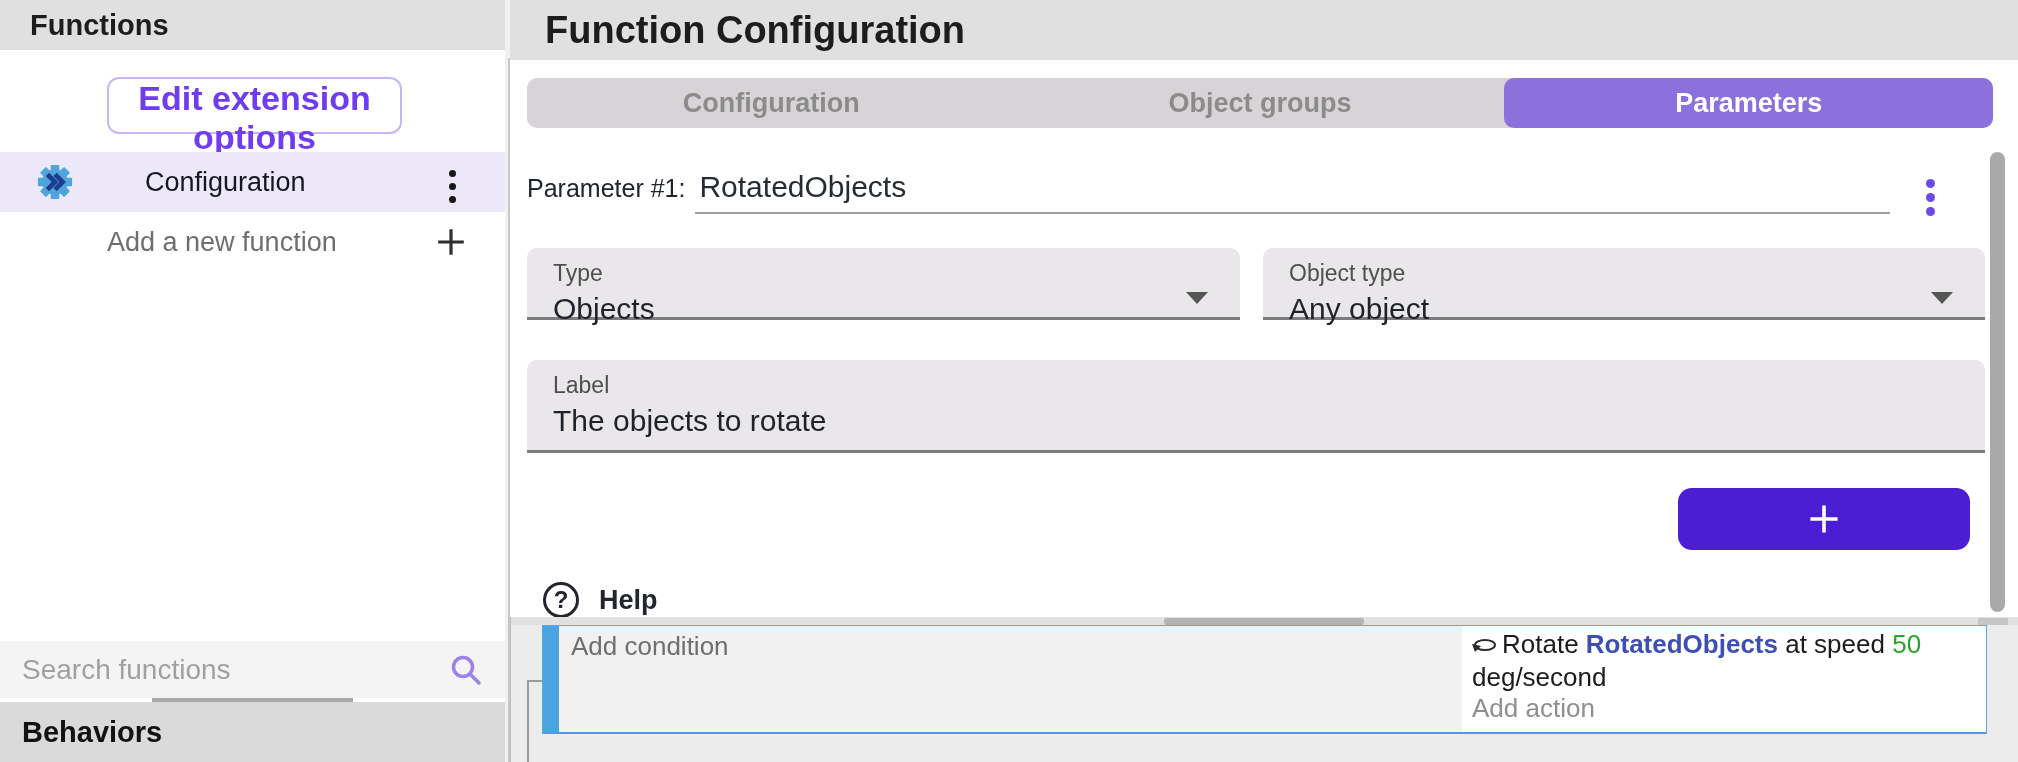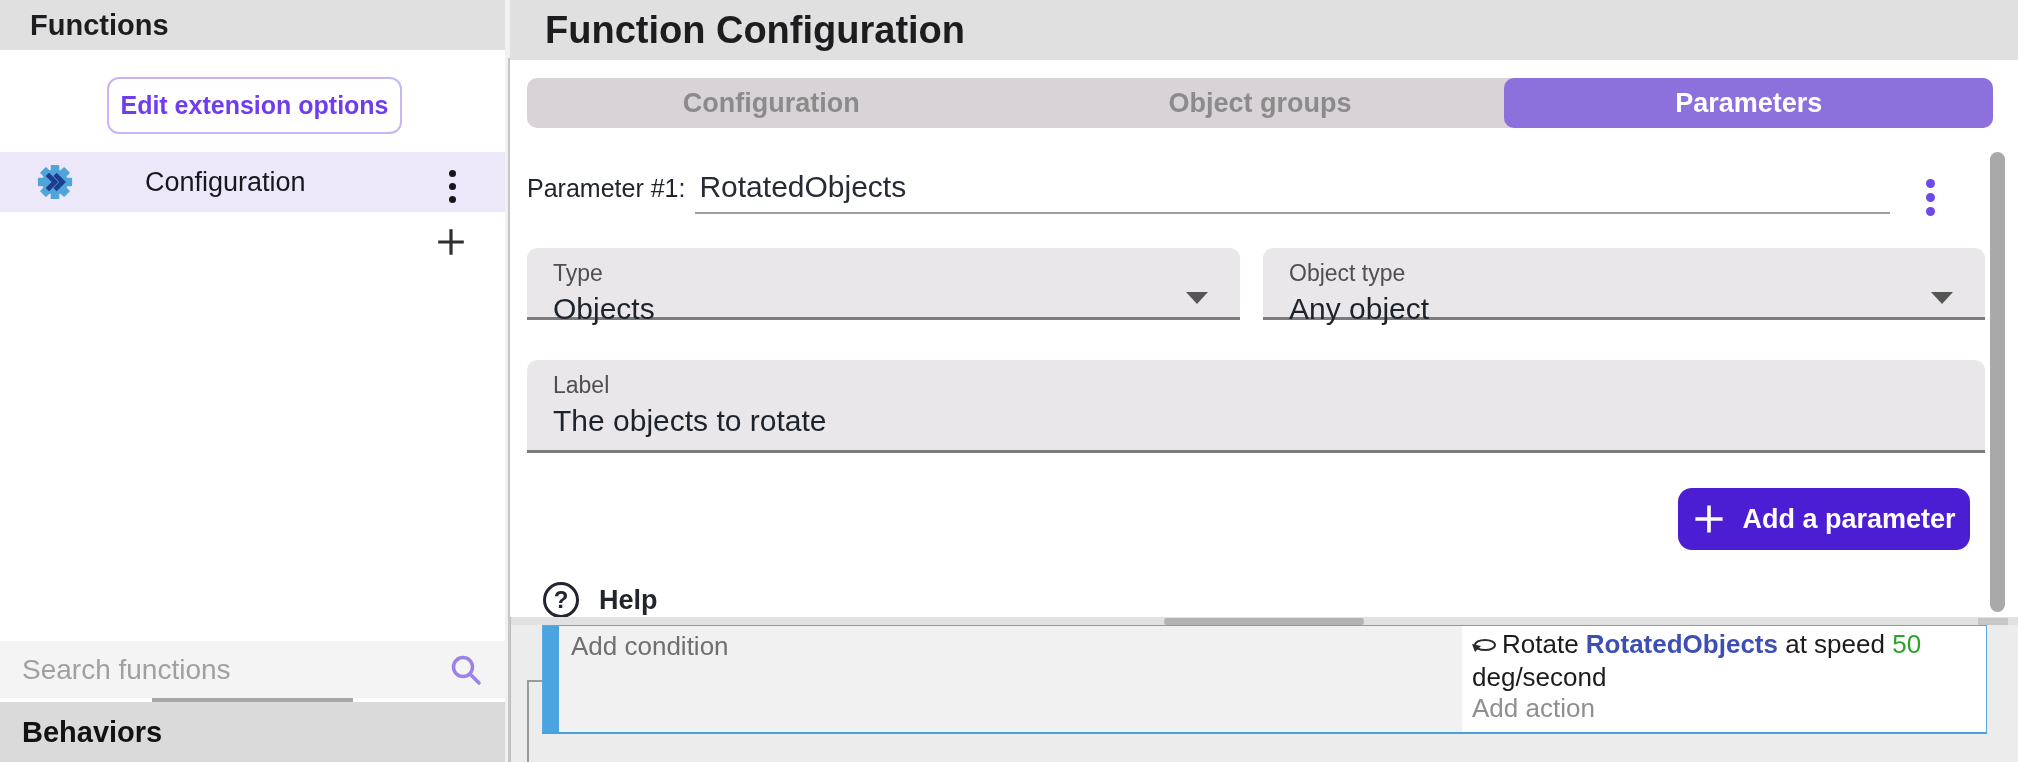--- a/index.html
+++ b/index.html
@@ -7,21 +7,21 @@
   body { font-family:"Liberation Sans","DejaVu Sans",sans-serif; background:#fff; }
   .app { position:relative; width:2018px; height:762px; background:#fff; overflow:hidden; }
 
   
   .sidebar { position:absolute; left:0; top:0; width:505px; height:762px; background:#fff; }
   .panel-header { position:absolute; left:0; top:0; width:100%; height:50px; background:#E1E0E1;
                   display:flex; align-items:center; padding-left:30px;
                   font-size:29px; font-weight:600; color:#1d1d1f; }
   .edit-ext-btn { position:absolute; left:107px; top:77px; width:295px; height:57px;
                   background:#fff; border:2px solid #c8b5f7; border-radius:12px;
-                  color:#6f3cf0; font-weight:bold; font-size:25px; cursor:pointer;
+                  color:#6f3cf0; font-weight:bold; font-size:34px; cursor:pointer;
                   font-family:inherit; }
   .fn-row { position:absolute; left:0; top:152px; width:100%; height:60px; background:#ede7fa;
             display:flex; align-items:center; }
   .fn-row .gear { position:absolute; left:36px; top:11px; width:38px; height:38px; }
   .fn-row .fn-label { position:absolute; left:145px; font-size:27px; color:#16181d; }
   .kebab { display:flex; flex-direction:column; align-items:center; cursor:pointer; }
   .kebab i { display:block; border-radius:50%; }
   .kebab.dark { position:absolute; left:449px; top:15px; }
   .kebab.dark i { width:7px; height:7px; background:#161616; margin:3px 0; }
   .add-fn-row { position:absolute; left:0; top:212px; width:100%; height:58px; cursor:pointer; }
@@ -138,20 +138,21 @@
       </span>
       <span class="fn-label">Configuration</span>
       <span class="kebab dark">
         <i></i>
           <i></i>
           <i></i>
       </span>
     </div>
 
     <div class="add-fn-row">
+      <span class="add-fn-label">Add a new function</span>
       <span class="add-plus">
         <svg width="32" height="32" viewBox="0 0 30 30">
           <path d="M15 3 V27 M3 15 H27" stroke="#2f2f2f" stroke-width="3" fill="none"></path>
         </svg>
       </span>
     </div>
 
     <div class="search-bar">
       <input type="text" placeholder="Search functions" style="">
       <span class="search-icon-wrap">
@@ -206,21 +207,20 @@
 
     <div class="text-field">
       <span class="field-small-label">Label</span>
       <span class="field-value">The objects to rotate</span>
     </div>
 
     <button class="add-param-btn">
       <svg width="34" height="34" viewBox="0 0 30 30">
         <path d="M15 3 V27 M3 15 H27" stroke="#ffffff" stroke-width="3.2" fill="none"></path>
       </svg>
-      <span>Add a parameter</span>
     </button>
 
     <div class="help-row">
       <span class="help-circle">
         <span>?</span>
       </span>
       <span class="help-label">Help</span>
     </div>
   </main>
 

